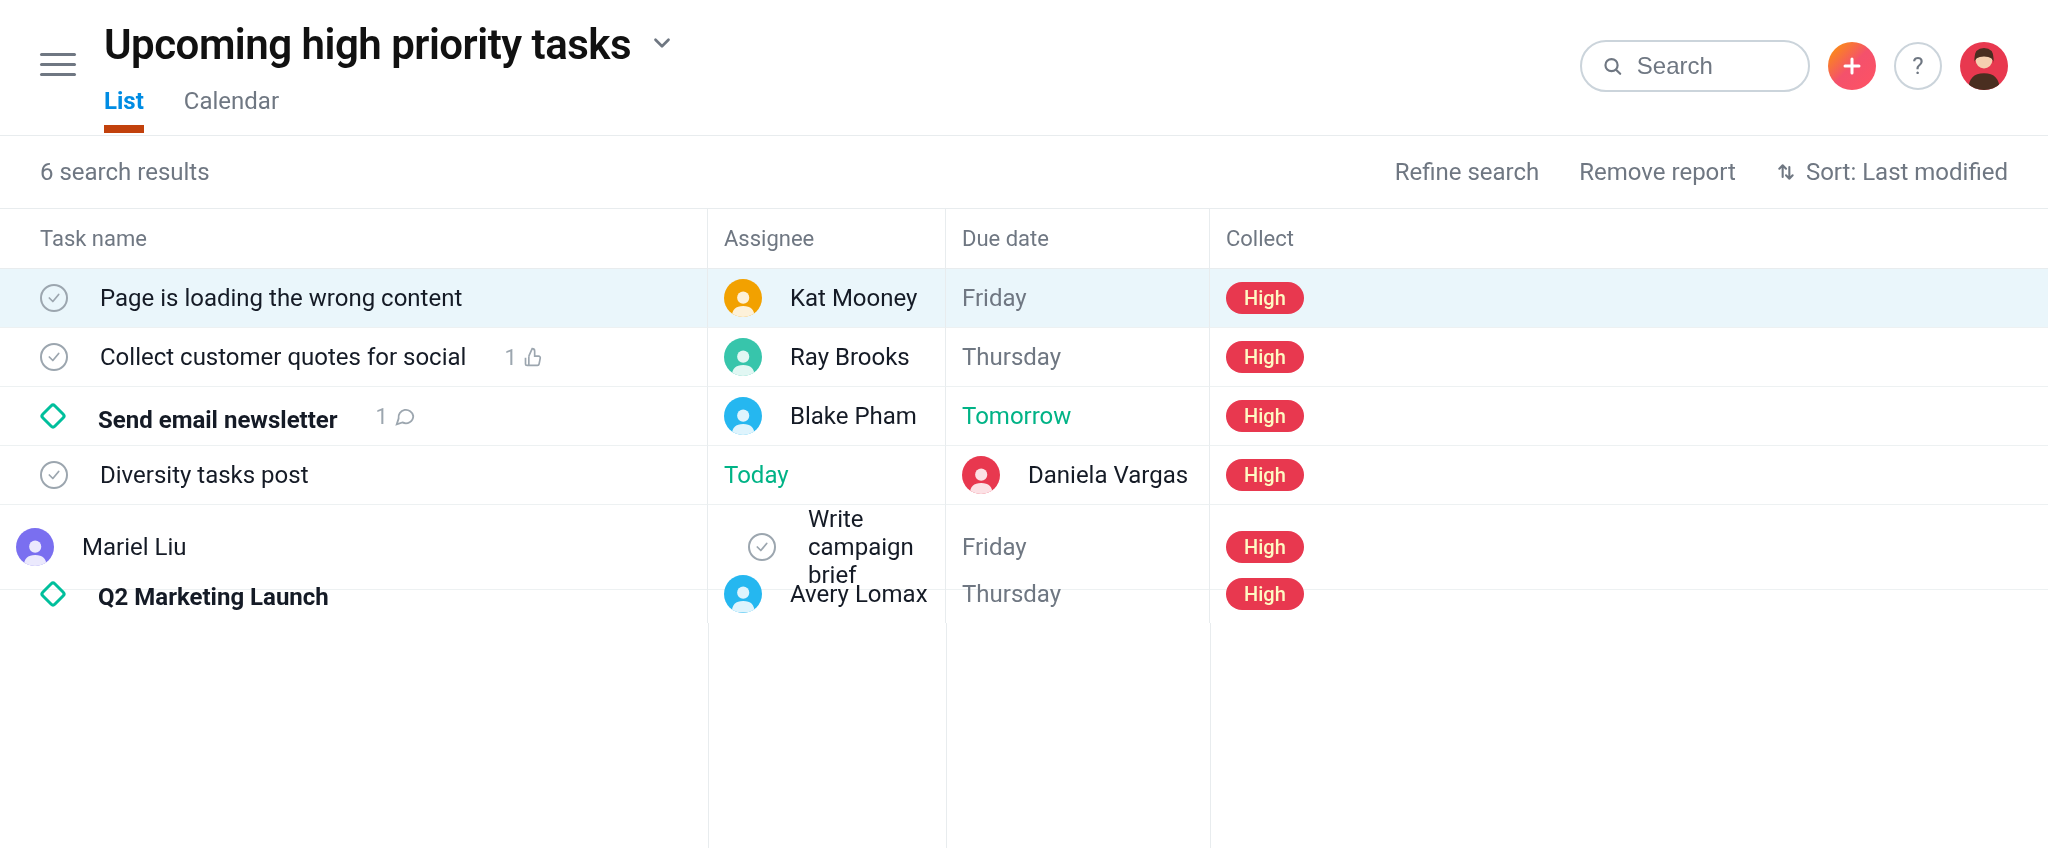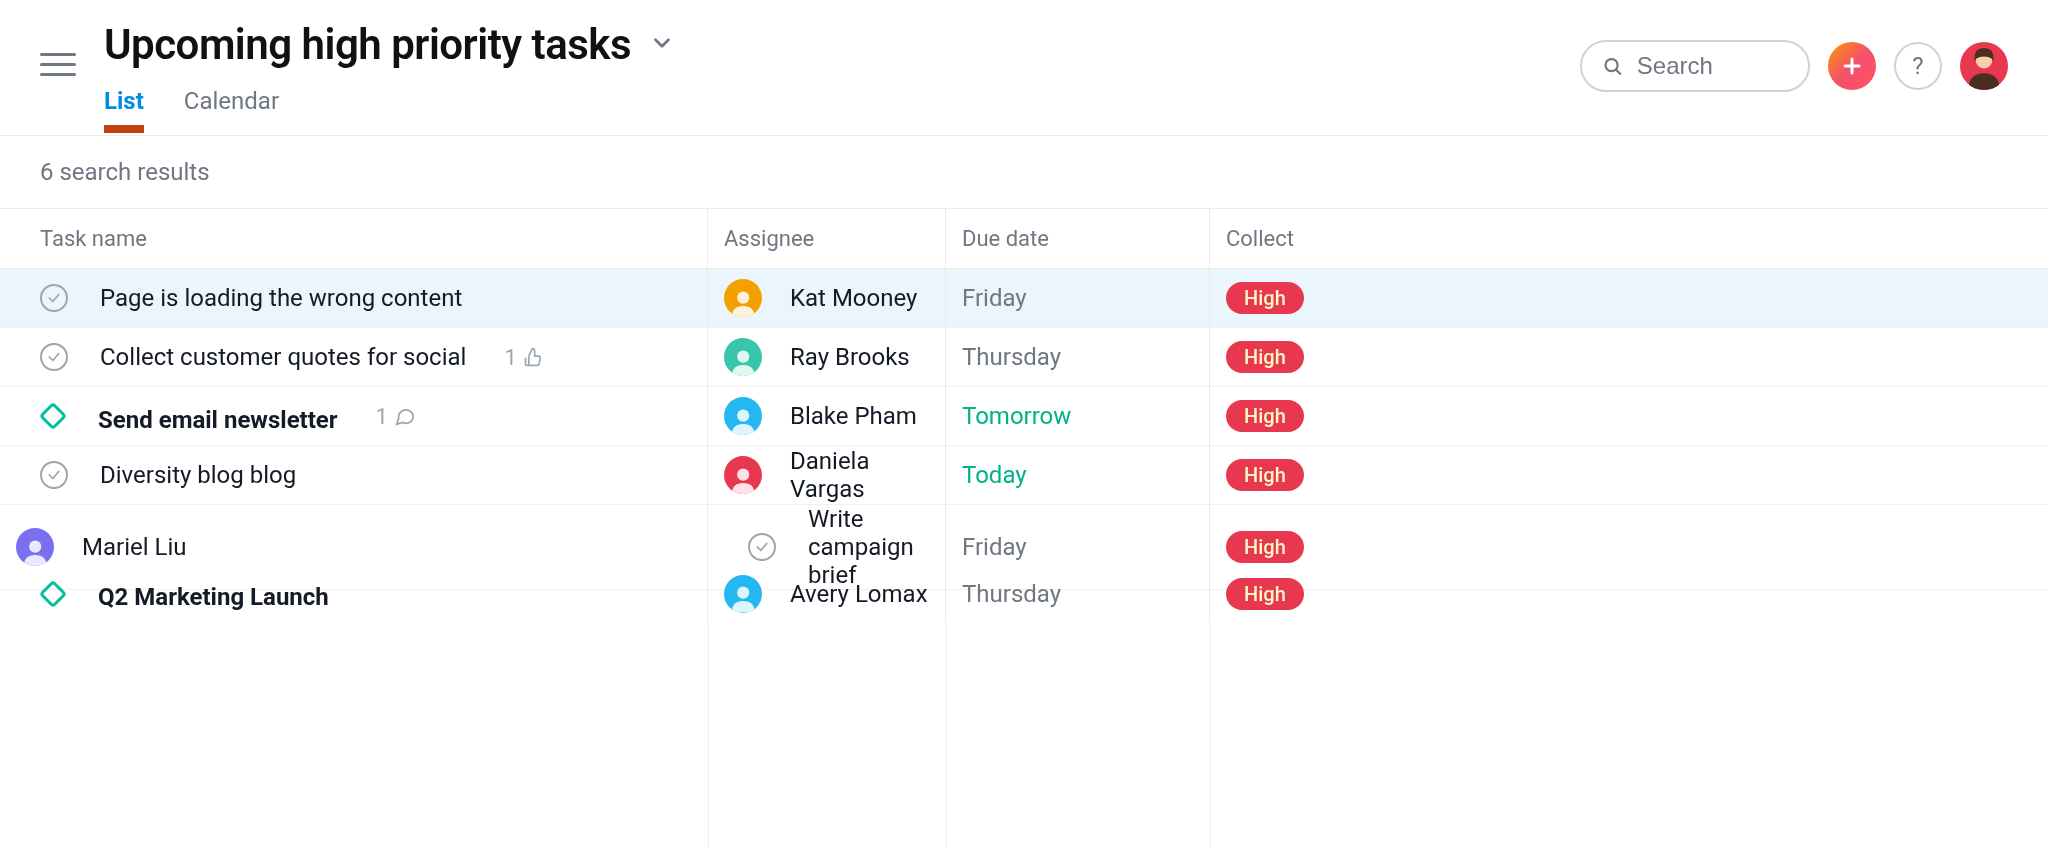--- a/index.html
+++ b/index.html
@@ -133,20 +133,31 @@
         <path d="M7 40 Q7 26 20 26 Q33 26 33 40 Z" fill="#4a2e20"></path>
         <path d="M12 14 Q12 5 20 5 Q28 5 28 14 L28 18 Q28 12 20 12 Q12 12 12 18 Z" fill="#4a2e20"></path>
       </svg>
     </div>
   </div>
 </div>
 <div class="divider"></div>
 
 <div class="toolbar">
   <div class="results">6 search results</div>
+  <div class="actions">
+    <div class="act">Refine search</div>
+    <div class="act">Remove report</div>
+    <div class="act sort">
+      <svg width="20" height="20" viewBox="0 0 24 24" fill="none" stroke="#6f7782" stroke-width="2.5" stroke-linecap="round" stroke-linejoin="round">
+          <path d="M8 4 L8 18 M4 8 L8 4 L12 8"></path>
+          <path d="M16 20 L16 6 M12 16 L16 20 L20 16"></path>
+        </svg>
+      <span>Sort: Last modified</span>
+    </div>
+  </div>
 </div>
 
 <div class="table">
   <div class="row header-row">
     <div class="cell">Task name</div>
     <div class="cell">Assignee</div>
     <div class="cell">Due date</div>
     <div class="cell">Collect</div>
   </div>
   <div id="rows-mount">
@@ -238,35 +249,35 @@
           <span class="pill">High</span>
         </div>
       </div>
       <div class="row data-row">
         <div class="cell task-cell">
           <div class="complete-circle">
             <svg width="14" height="14" viewBox="0 0 24 24" fill="none" stroke-width="3" stroke-linecap="round" stroke-linejoin="round">
               <polyline points="4 12 10 18 20 6"></polyline>
             </svg>
           </div>
-          <span class="task-name">Diversity blog blog</span>
-        </div>
+          <span class="task-name">Diversity tasks post</span>
+        </div>
+        <div class="cell due-cell soon">Today</div>
         <div class="cell assignee-cell">
           <div class="avatar">
             <div class="avatar-bg" style="background:#e8384f"></div>
             <div class="avatar-sil">
               <svg viewBox="0 0 40 40">
                 <circle cx="20" cy="14" r="8" fill="rgba(255,255,255,0.85)"></circle>
                 <path d="M5 40 Q5 25 20 25 Q35 25 35 40 Z" fill="rgba(255,255,255,0.85)"></path>
               </svg>
             </div>
           </div>
           <span class="assignee-name">Daniela Vargas</span>
         </div>
-        <div class="cell due-cell soon">Today</div>
         <div class="cell priority-cell">
           <span class="pill">High</span>
         </div>
       </div>
       <div class="row data-row">
         <div class="cell assignee-cell">
           <div class="avatar">
             <div class="avatar-bg" style="background:#7a6ff0"></div>
             <div class="avatar-sil">
               <svg viewBox="0 0 40 40">

